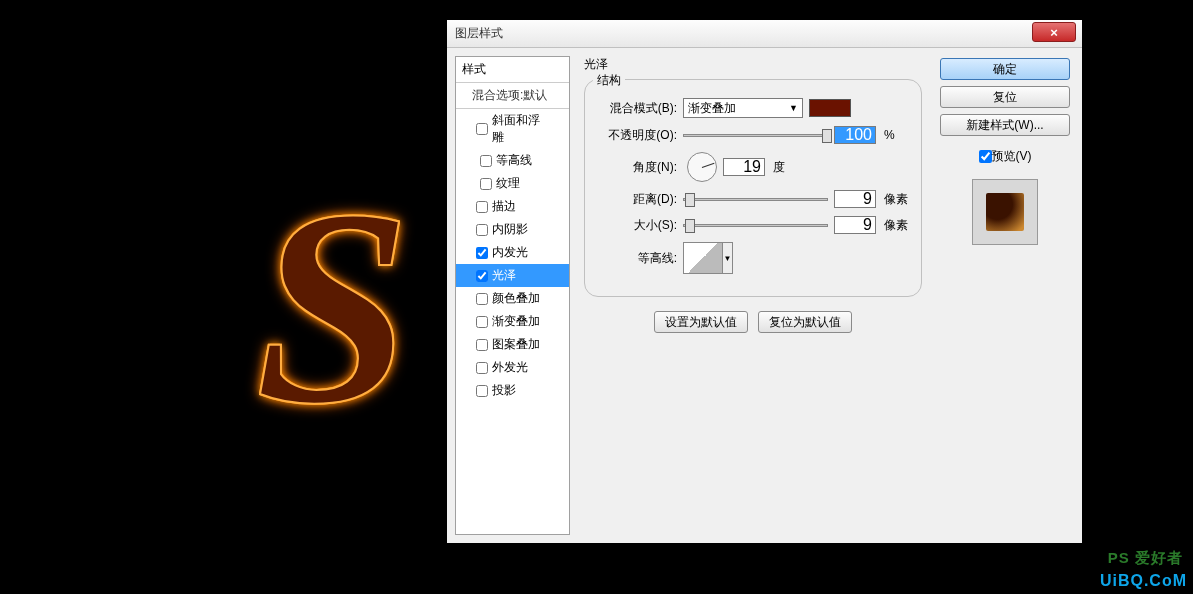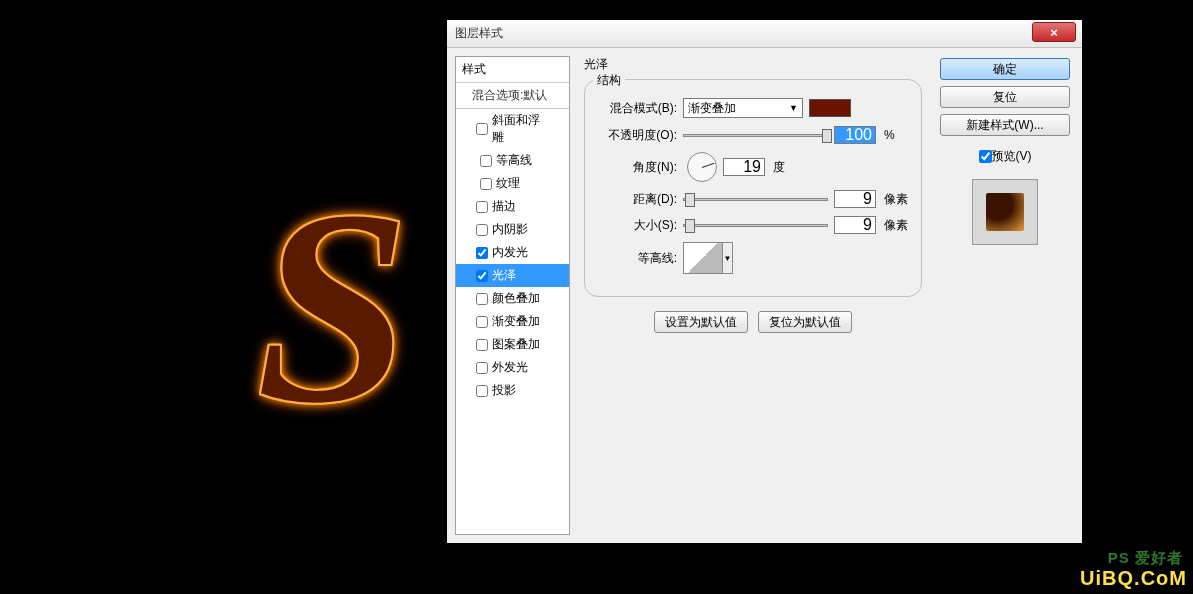--- a/index.html
+++ b/index.html
@@ -269,23 +269,23 @@
   width: 38px;
   height: 38px;
   background: radial-gradient(circle at 30% 30%, #3a1200 40%, #cc8830 90%);
   border-radius: 2px;
 }
 
 .watermark {
   position: absolute;
   right: 6px;
   bottom: 4px;
-  color: #fde047;
+  color: #0ea5e9;
   font-weight: bold;
-  font-size: 20px;
+  font-size: 16px;
   letter-spacing: 1px;
   font-family: Arial, sans-serif;
 }
 .watermark2 {
   position: absolute;
   right: 10px;
   bottom: 26px;
   color: #2a7a2a;
   font-size: 15px;
   font-weight: bold;

